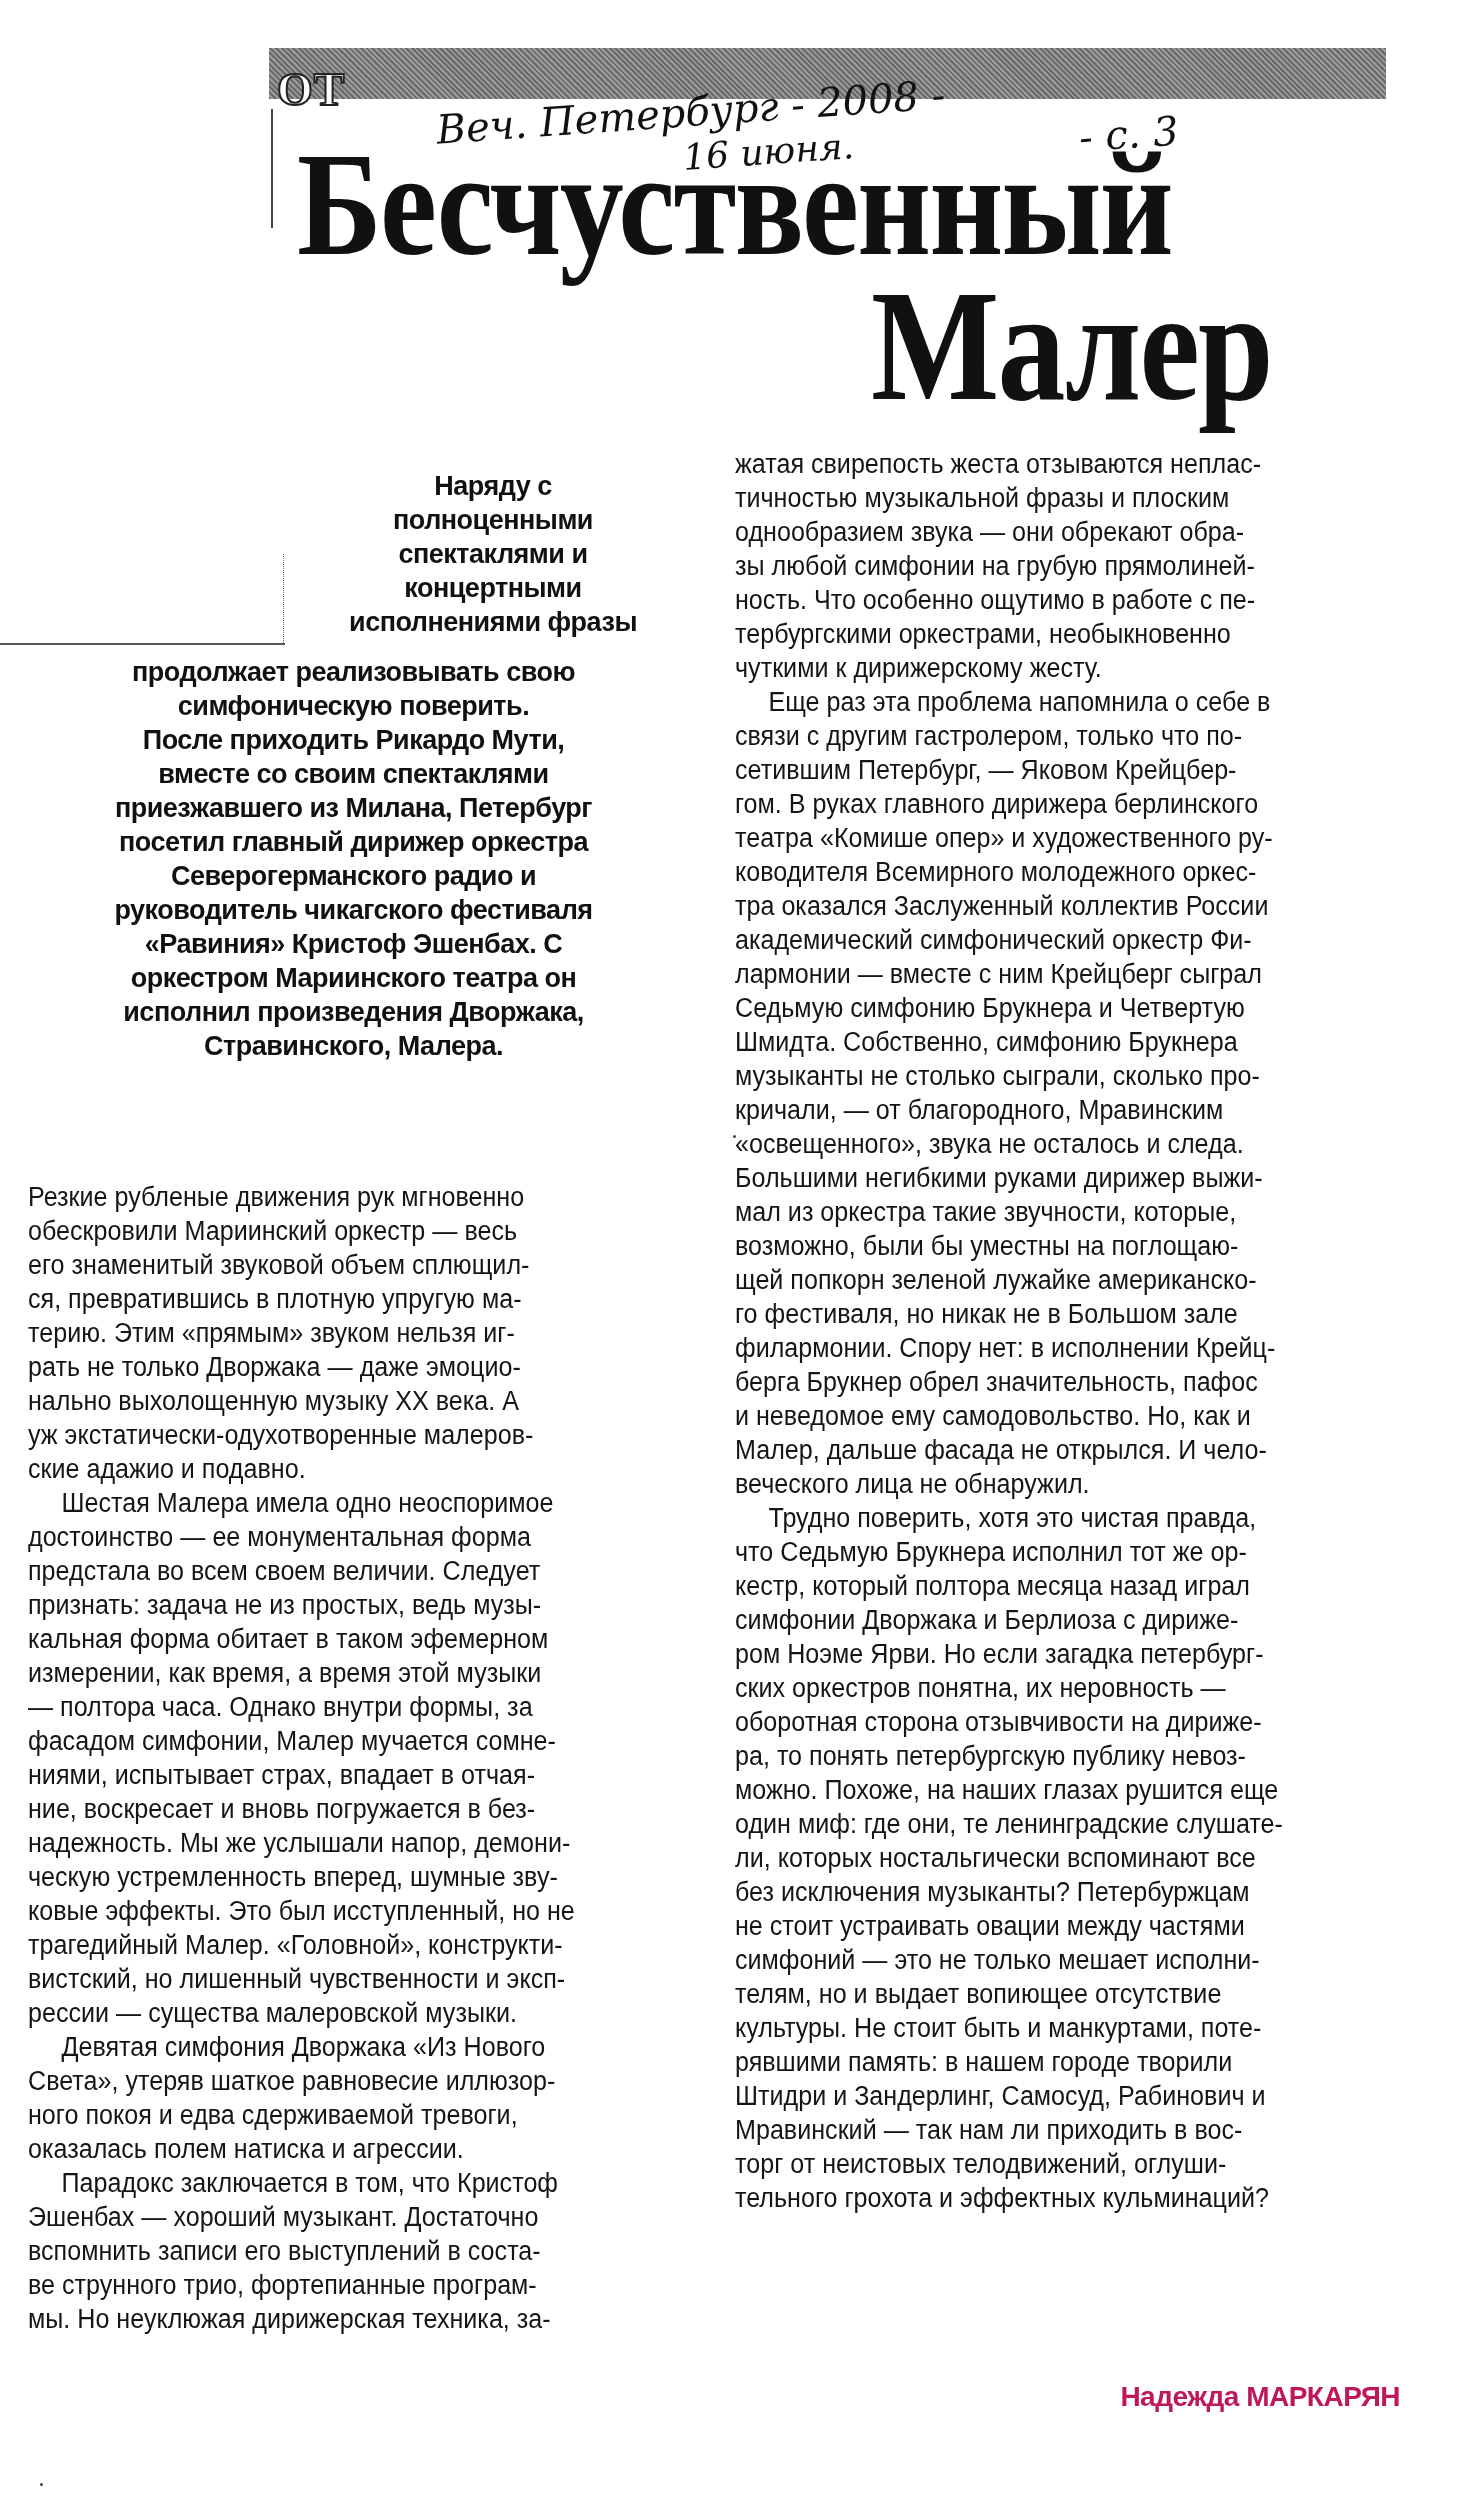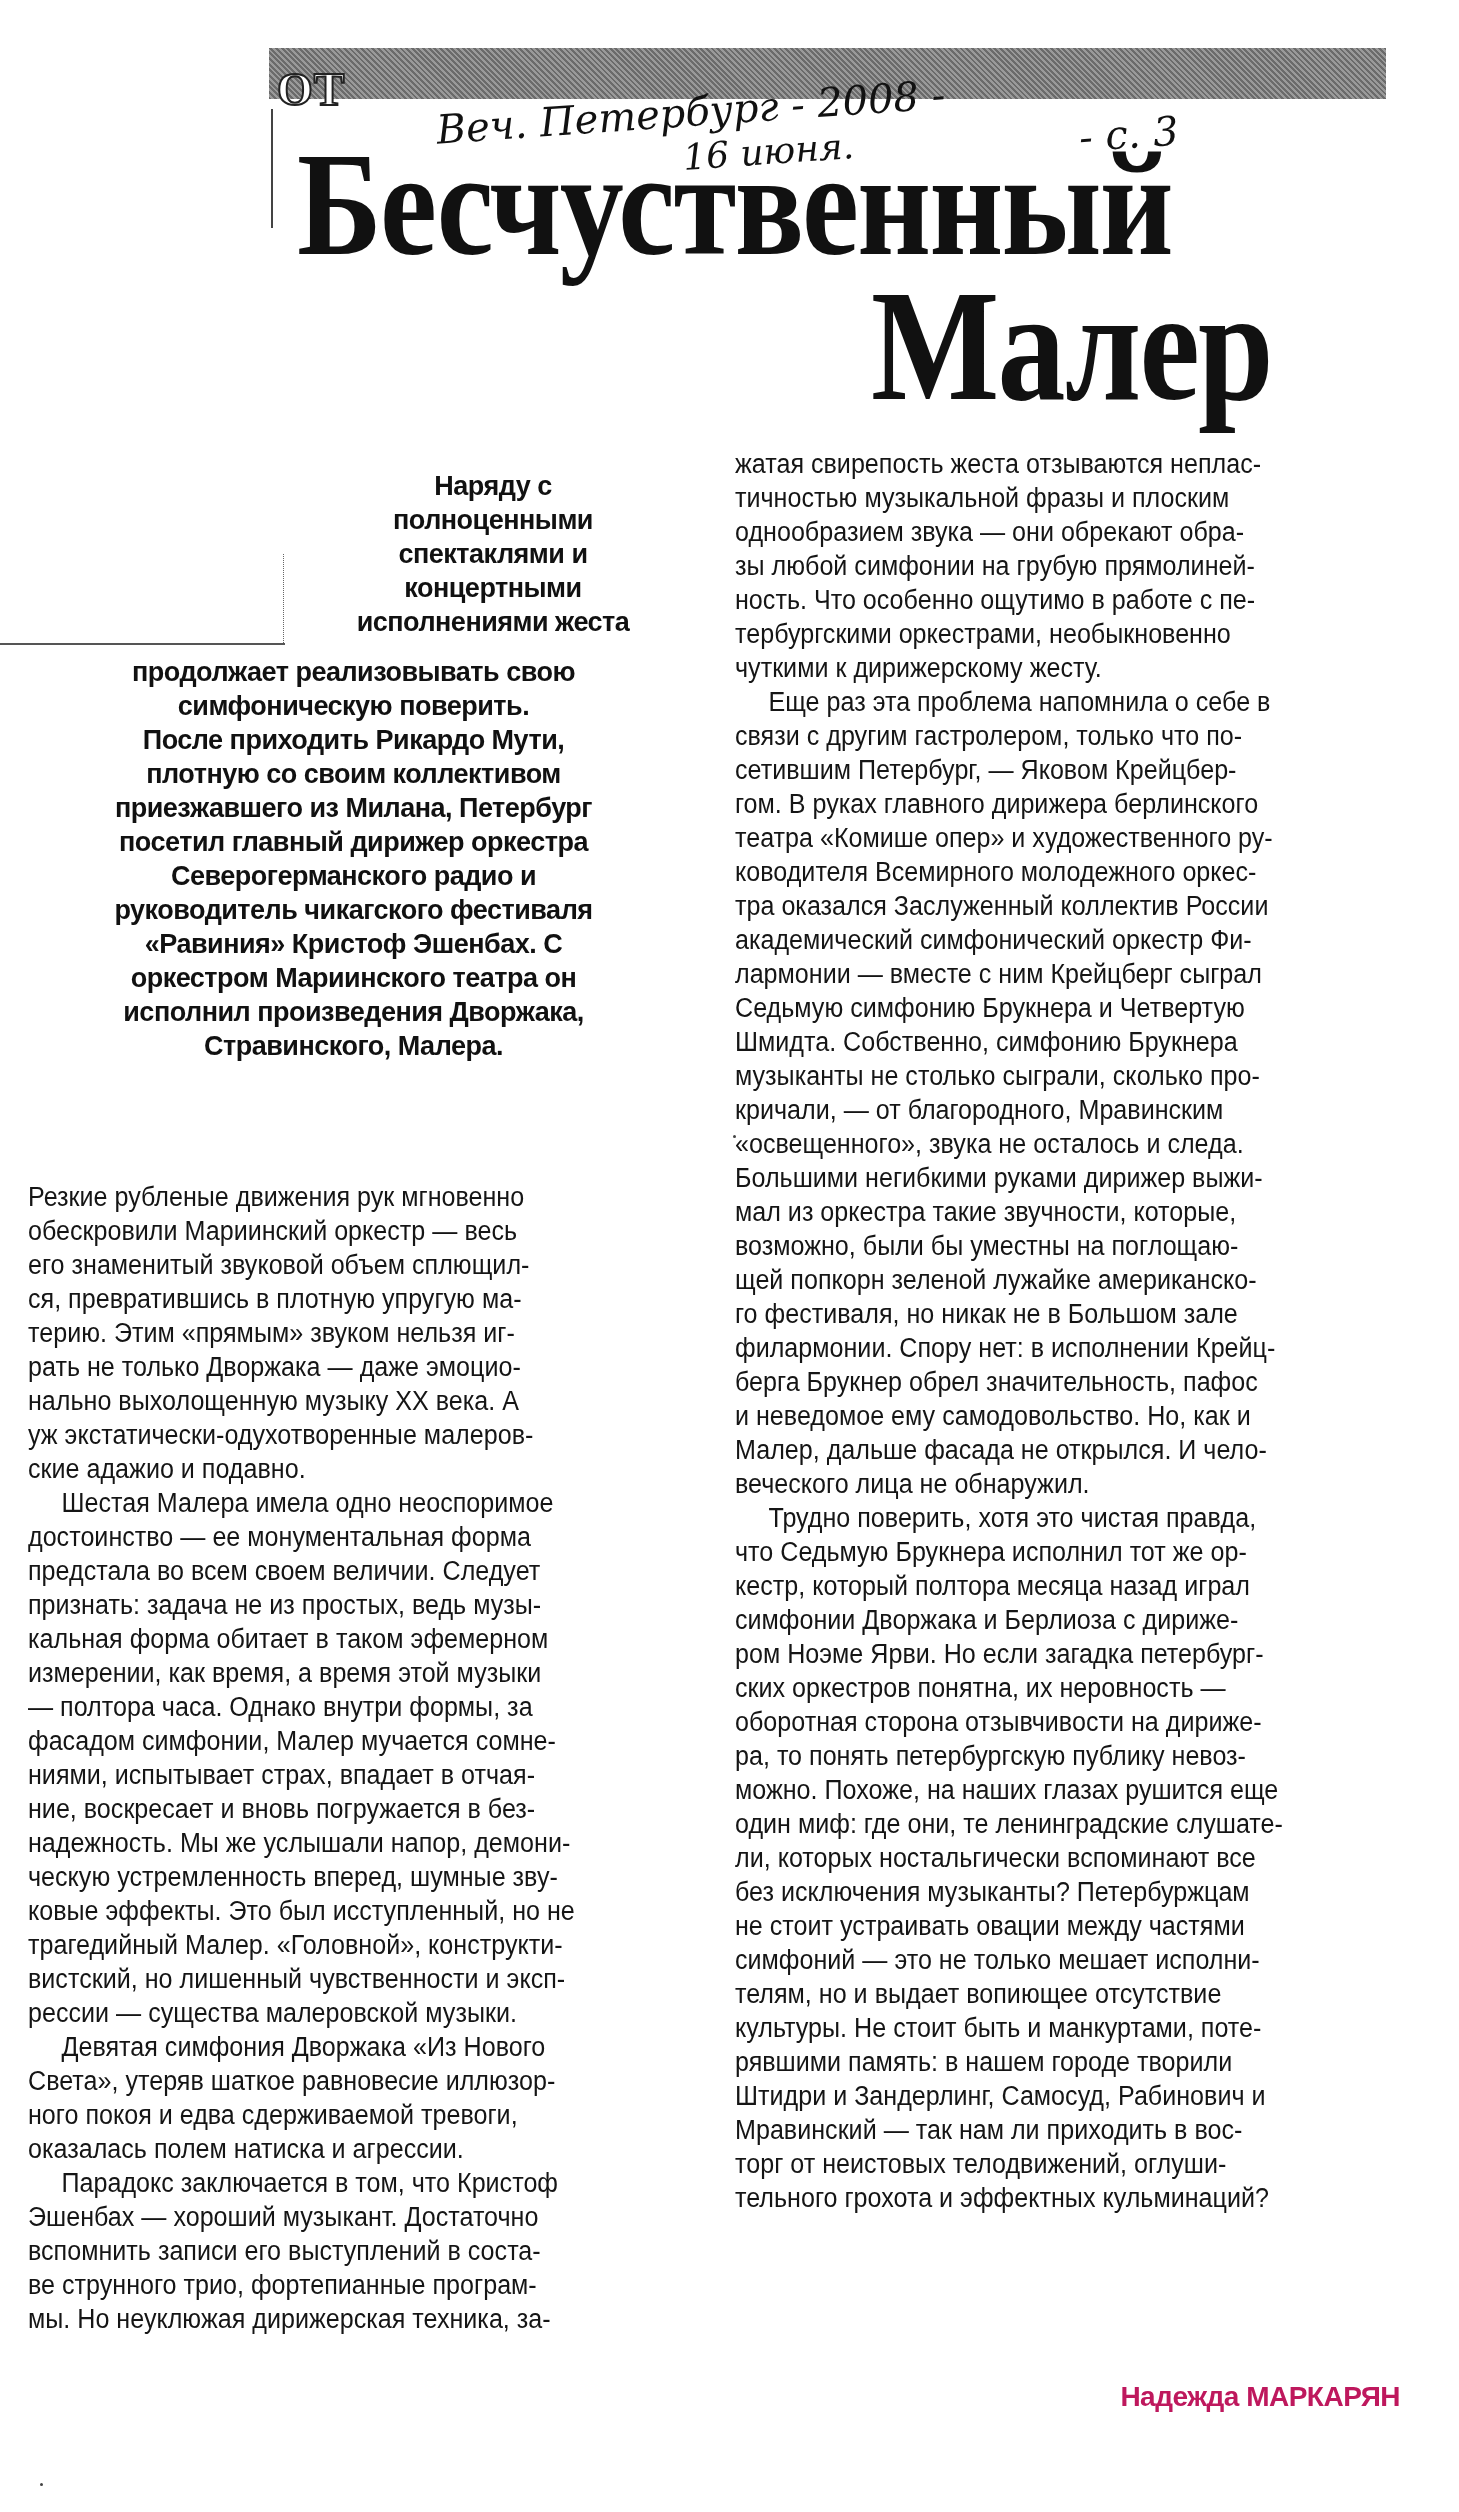--- a/index.html
+++ b/index.html
@@ -70,27 +70,27 @@
 <div class="headline h2">Малер</div>
 
 <div class="lead-rule"></div>
 <div class="lead-rule-v"></div>
 
 <div class="lead lead-top">
     <span class="lead-line">Наряду с</span>
     <span class="lead-line">полноценными</span>
     <span class="lead-line">спектаклями и</span>
     <span class="lead-line">концертными</span>
-    <span class="lead-line">исполнениями жеста</span>
+    <span class="lead-line">исполнениями фразы</span>
   </div>
 <div class="lead lead-bottom">
     <span class="lead-line">продолжает реализовывать свою</span>
     <span class="lead-line">симфоническую поверить.</span>
     <span class="lead-line">После приходить Рикардо Мути,</span>
-    <span class="lead-line">плотную со своим коллективом</span>
+    <span class="lead-line">вместе со своим спектаклями</span>
     <span class="lead-line">приезжавшего из Милана, Петербург</span>
     <span class="lead-line">посетил главный дирижер оркестра</span>
     <span class="lead-line">Северогерманского радио и</span>
     <span class="lead-line">руководитель чикагского фестиваля</span>
     <span class="lead-line">«Равиния» Кристоф Эшенбах. С</span>
     <span class="lead-line">оркестром Мариинского театра он</span>
     <span class="lead-line">исполнил произведения Дворжака,</span>
     <span class="lead-line">Стравинского, Малера.</span>
   </div>
 

